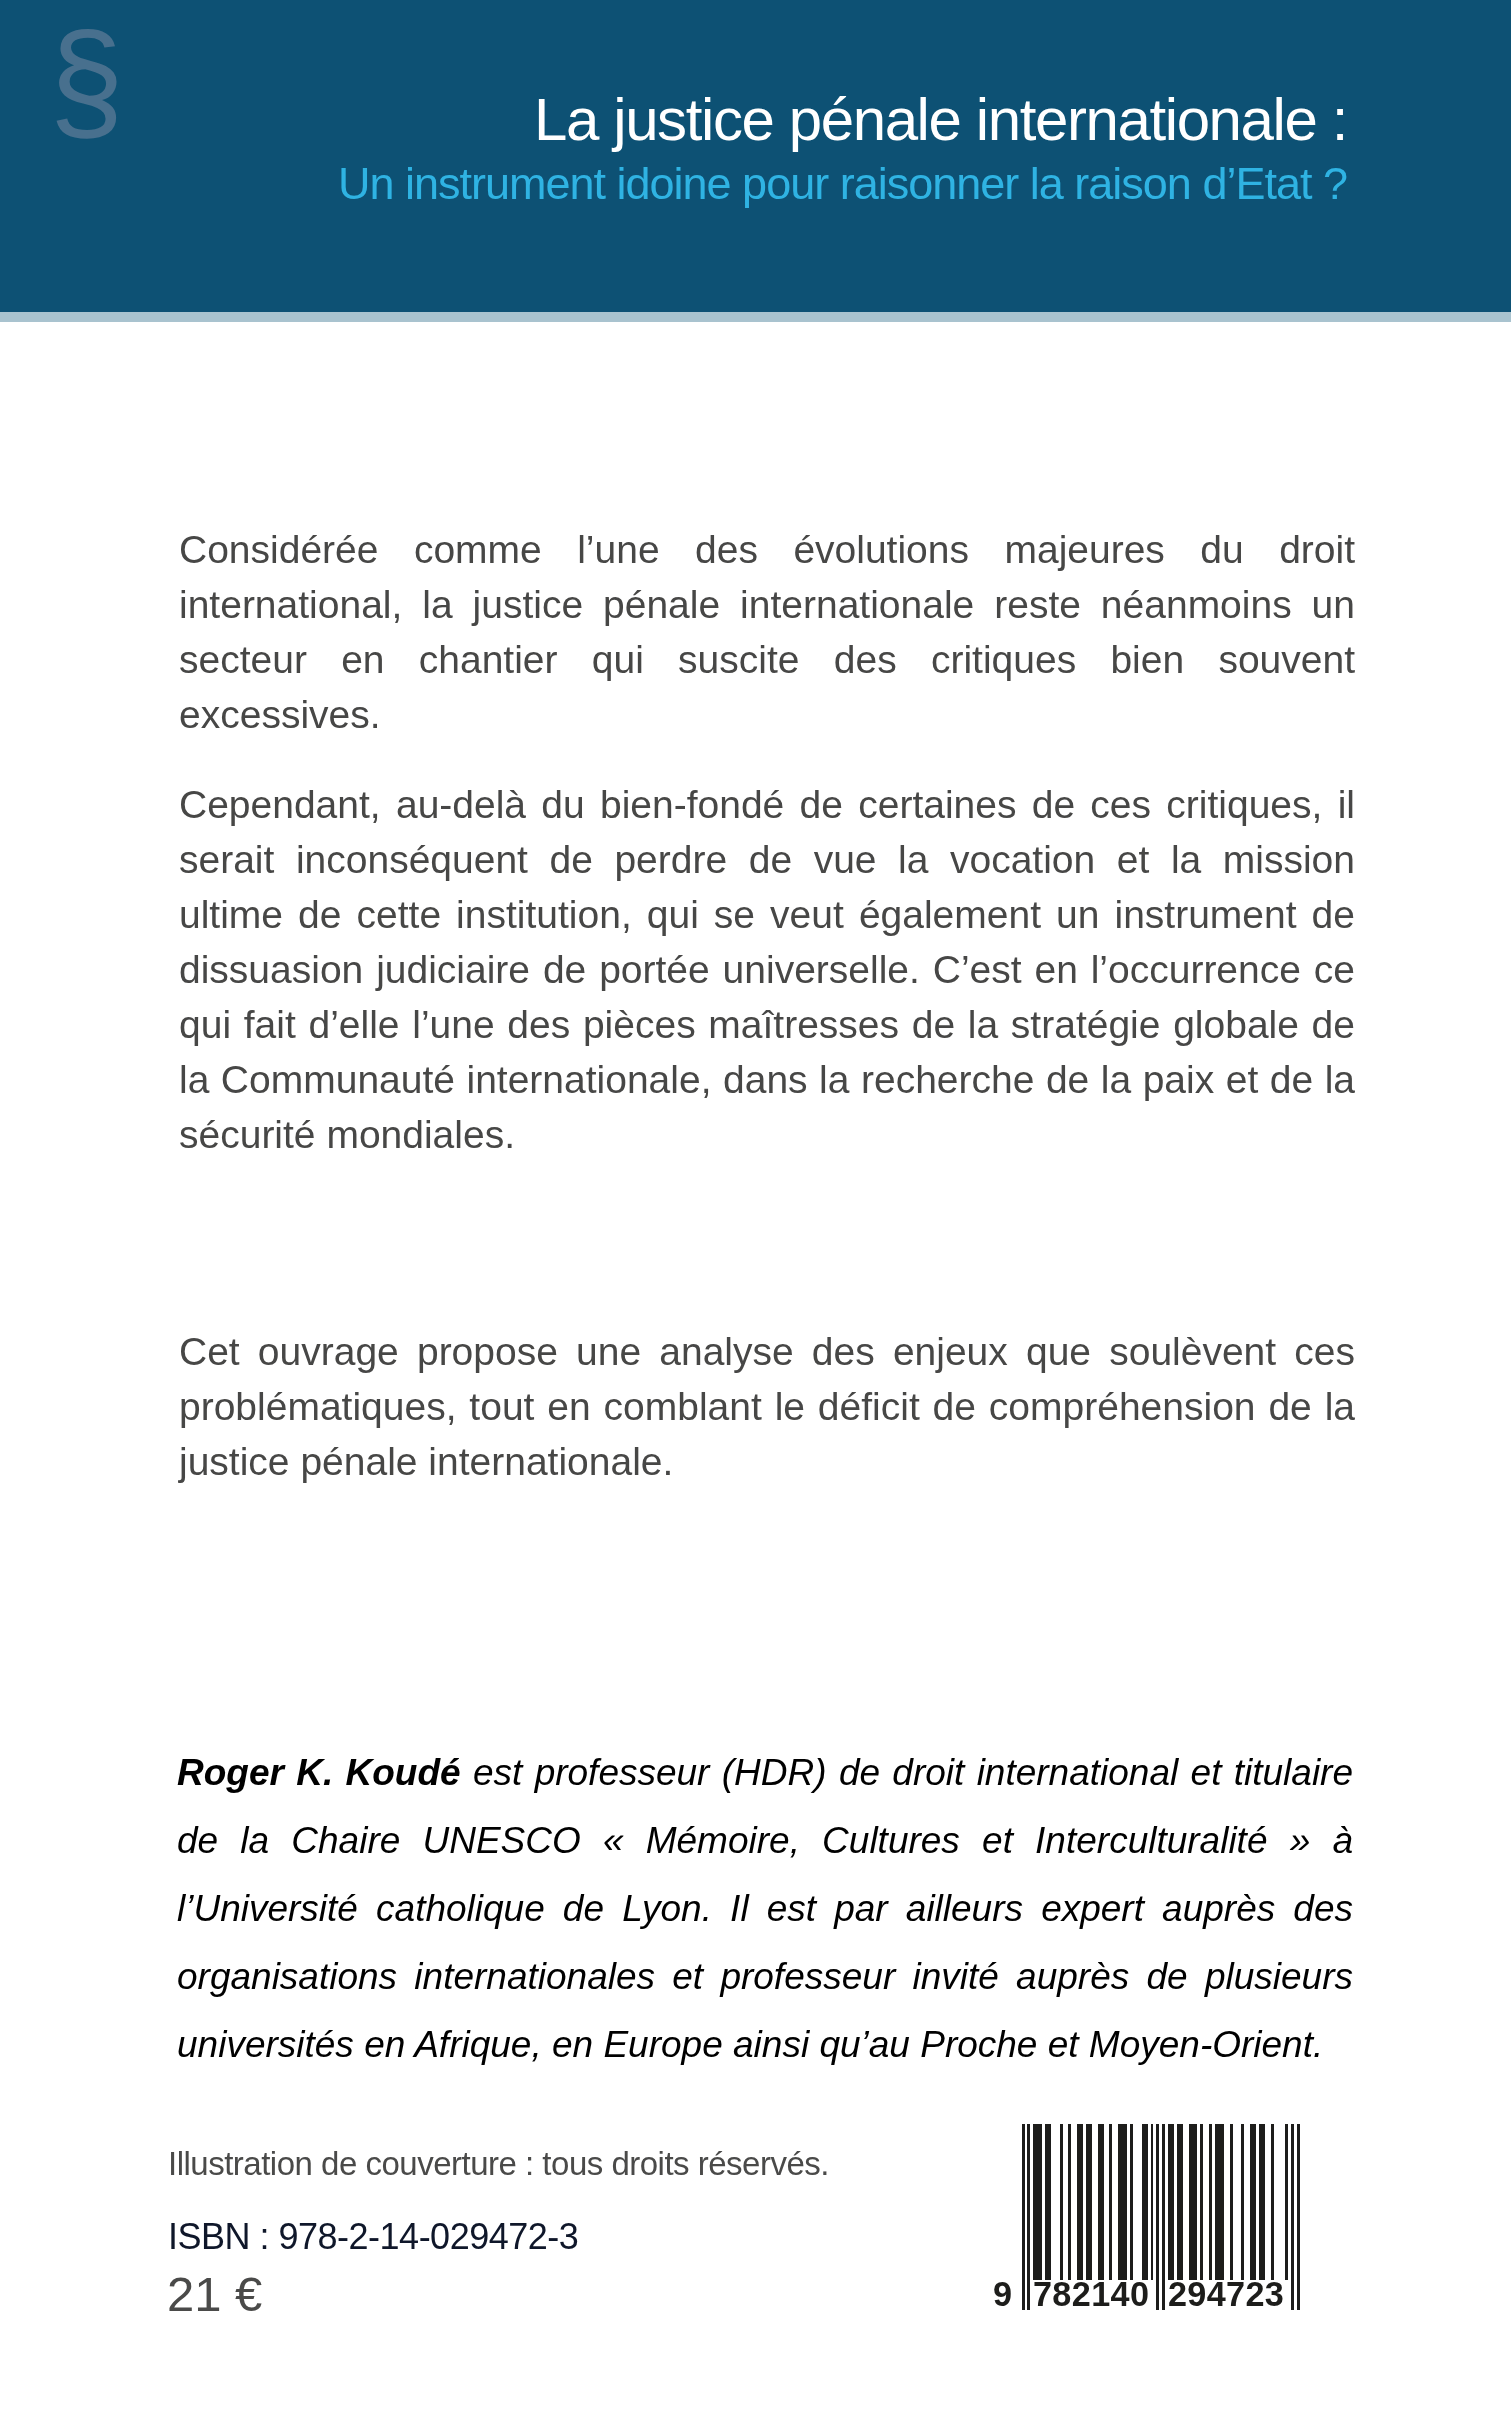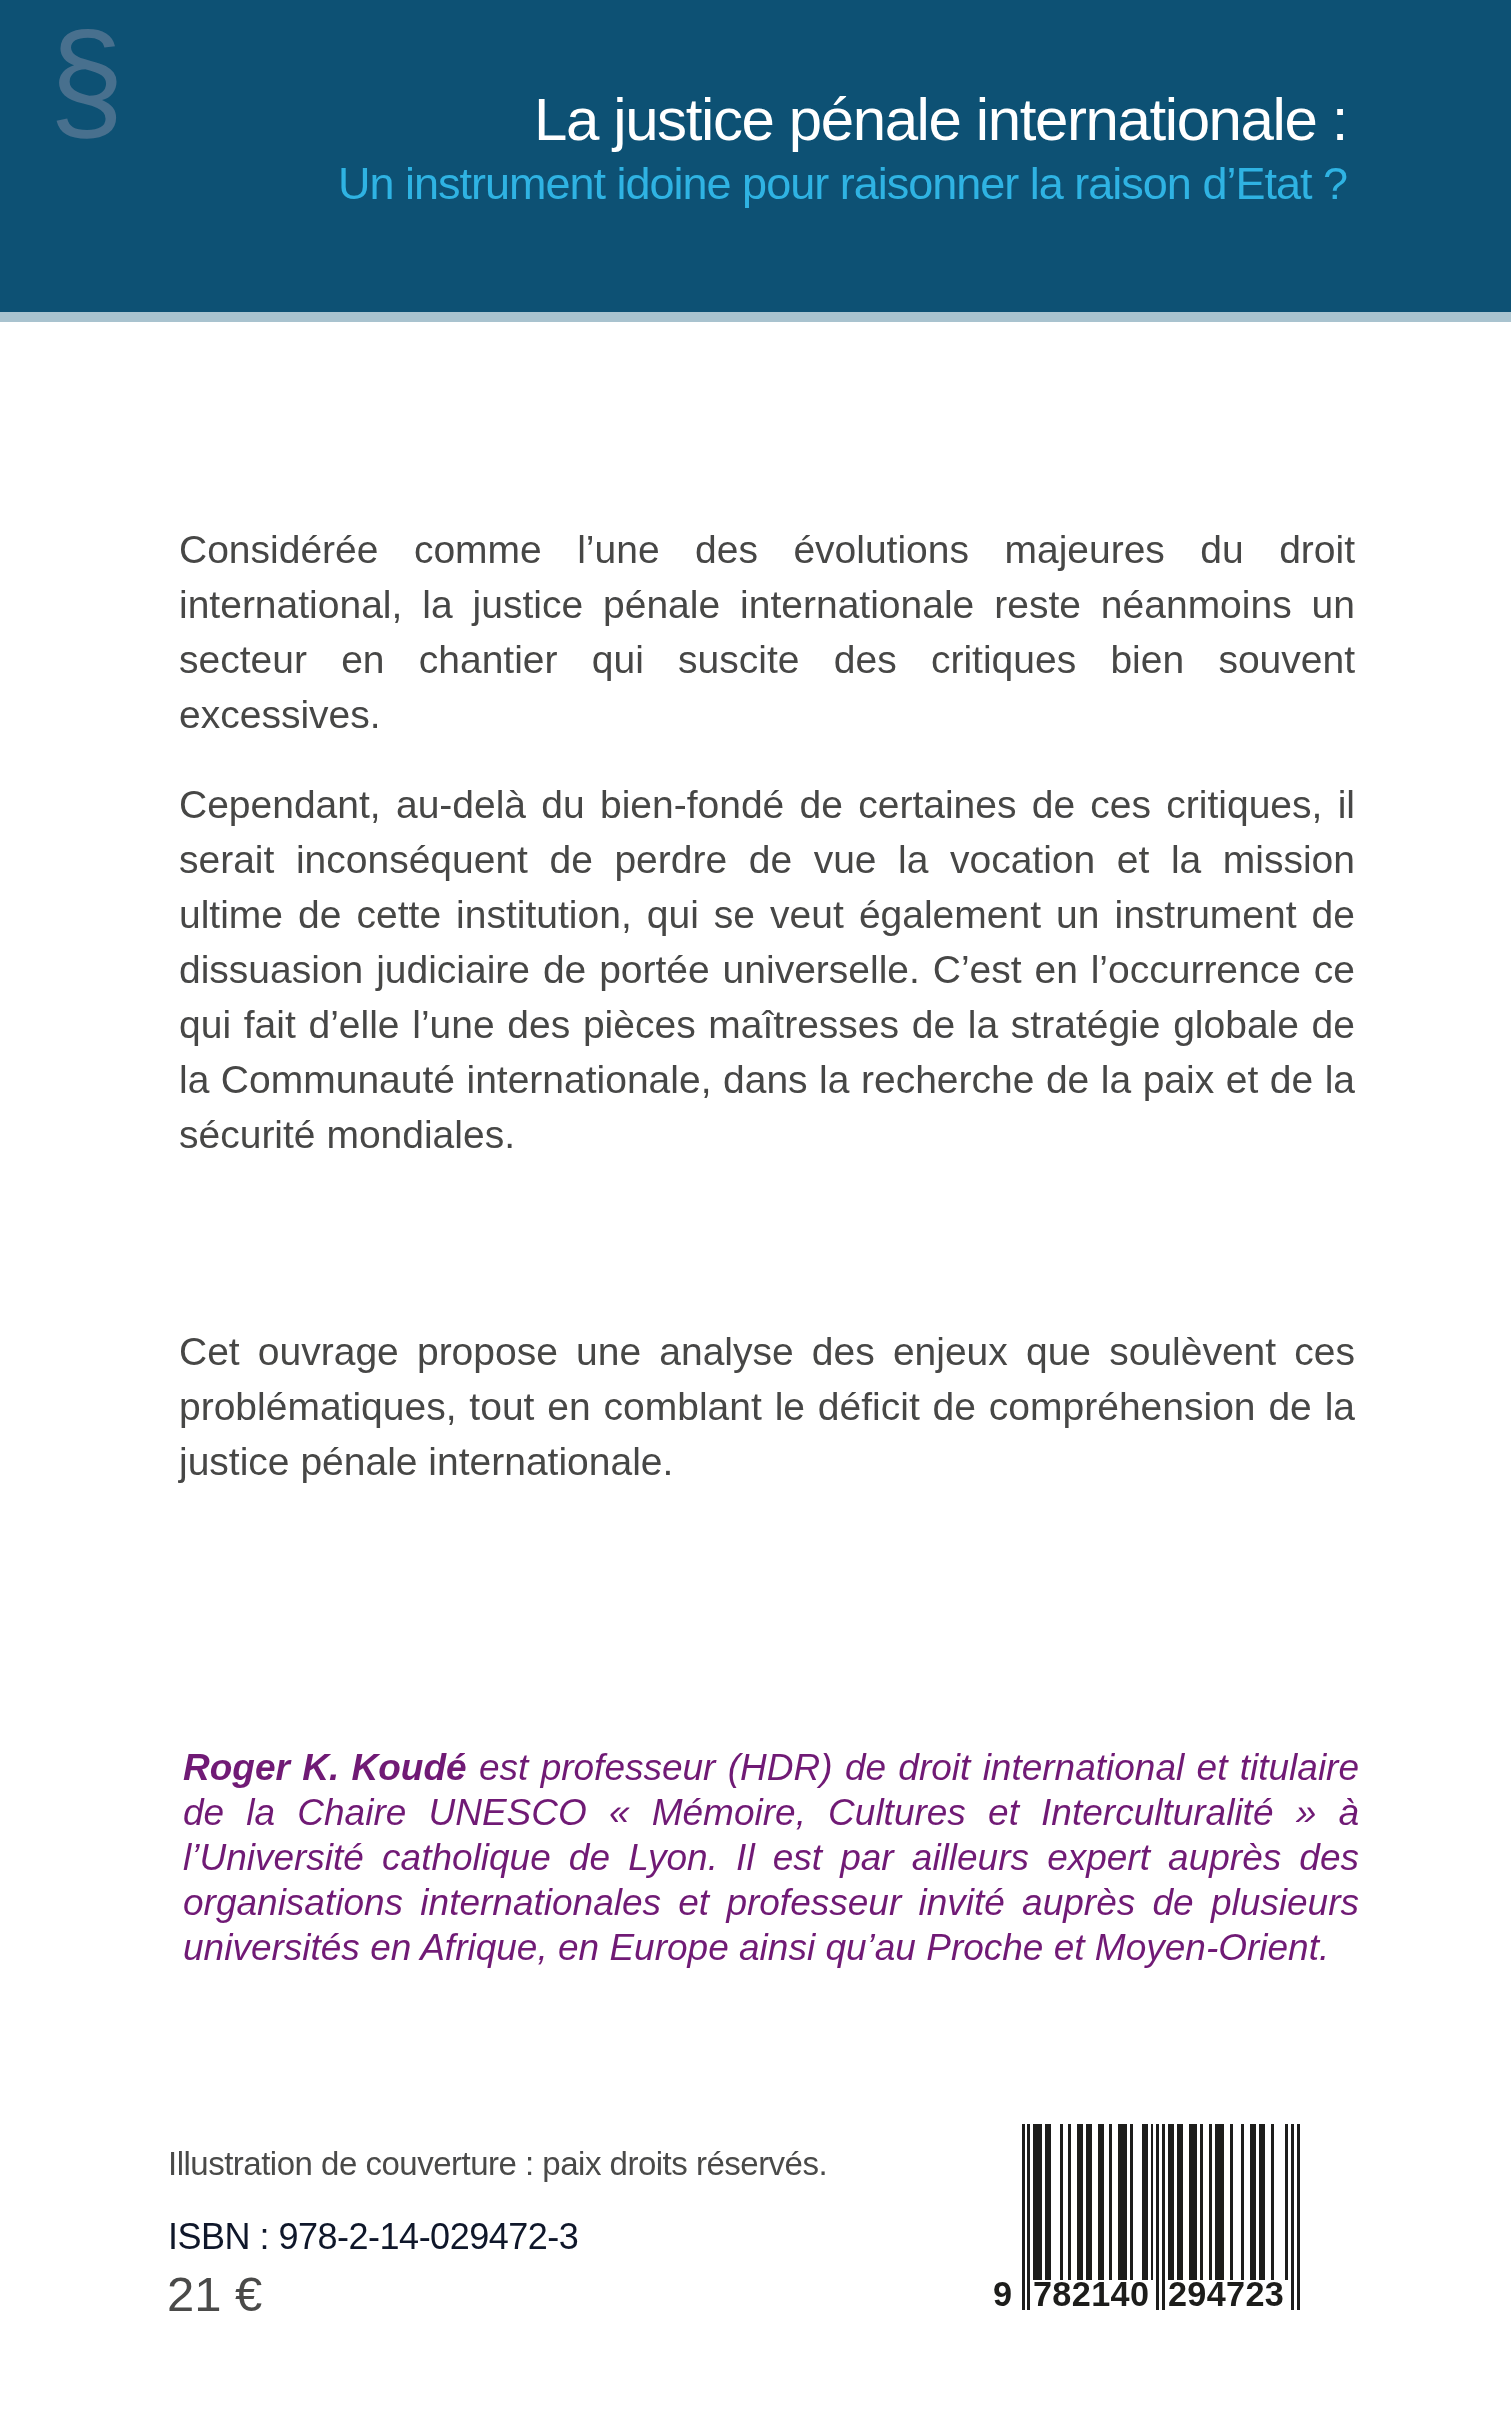--- a/index.html
+++ b/index.html
@@ -42,23 +42,23 @@
   
   .para{
     position:absolute;left:167px;width:1176px;margin:12px;
     font-size:39px;line-height:55px;font-weight:300;
     color:#474746;text-align:justify;
   }
   .p1{top:510px;}
   .p2{top:765px;}
   .p3{top:1312px;}
   .bio{
-    position:absolute;left:167px;width:1176px;top:1729px;margin:16px;
-    font-size:37px;line-height:45px;font-weight:300;
-    color:#701a75;text-align:justify;font-style:italic;
+    position:absolute;left:167px;width:1176px;top:1729px;margin:10px;
+    font-size:37px;line-height:68px;font-weight:300;
+    color:#000000;text-align:justify;font-style:italic;
   }
   .bio strong{font-weight:700;font-style:italic;}
   
   .credit{
     position:absolute;left:168px;top:2145px;
     font-size:33px;font-weight:300;color:#4a4a49;letter-spacing:-0.5px;
   }
   .isbn{
     position:absolute;left:168px;top:2216px;
     font-size:36px;font-weight:400;color:#0f172a;letter-spacing:-0.5px;
@@ -88,21 +88,21 @@
   <div class="band-edge"></div>
 
   <main>
     <p class="para p1">Considérée comme l’une des évolutions majeures du droit international, la justice pénale internationale reste néanmoins un secteur en chantier qui suscite des critiques bien souvent excessives.</p>
     <p class="para p2">Cependant, au-delà du bien-fondé de certaines de ces critiques, il serait inconséquent de perdre de vue la vocation et la mission ultime de cette institution, qui se veut également un instrument de dissuasion judiciaire de portée universelle. C’est en l’occurrence ce qui fait d’elle l’une des pièces maîtresses de la stratégie globale de la Communauté internationale, dans la recherche de la paix et de la sécurité mondiales.</p>
     <p class="para p3">Cet ouvrage propose une analyse des enjeux que soulèvent ces problématiques, tout en comblant le déficit de compréhension de la justice pénale internationale.</p>
     <p class="bio"><strong>Roger K. Koudé</strong><span> est professeur (HDR) de droit international et titulaire de la Chaire UNESCO « Mémoire, Cultures et Interculturalité » à l’Université catholique de Lyon. Il est par ailleurs expert auprès des organisations internationales et professeur invité auprès de plusieurs universités en Afrique, en Europe ainsi qu’au Proche et Moyen-Orient.</span></p>
   </main>
 
   <footer>
-    <div class="credit">Illustration de couverture : paix droits réservés.</div>
+    <div class="credit">Illustration de couverture : tous droits réservés.</div>
     <div class="isbn">ISBN : 978-2-14-029472-3</div>
     <div class="price">21 €</div>
     <div class="barcode">
       <svg id="barcode-svg" width="335" height="190" viewBox="0 0 352 200" shape-rendering="crispEdges">
           <rect x="54.00" y="2" width="3.08" height="196" fill="#1d1d1b"></rect>
           <rect x="60.17" y="2" width="3.08" height="196" fill="#1d1d1b"></rect>
           <rect x="66.34" y="2" width="3.08" height="164" fill="#1d1d1b"></rect>
           <rect x="69.42" y="2" width="3.08" height="164" fill="#1d1d1b"></rect>
           <rect x="72.50" y="2" width="3.08" height="164" fill="#1d1d1b"></rect>
           <rect x="78.67" y="2" width="3.08" height="164" fill="#1d1d1b"></rect>

